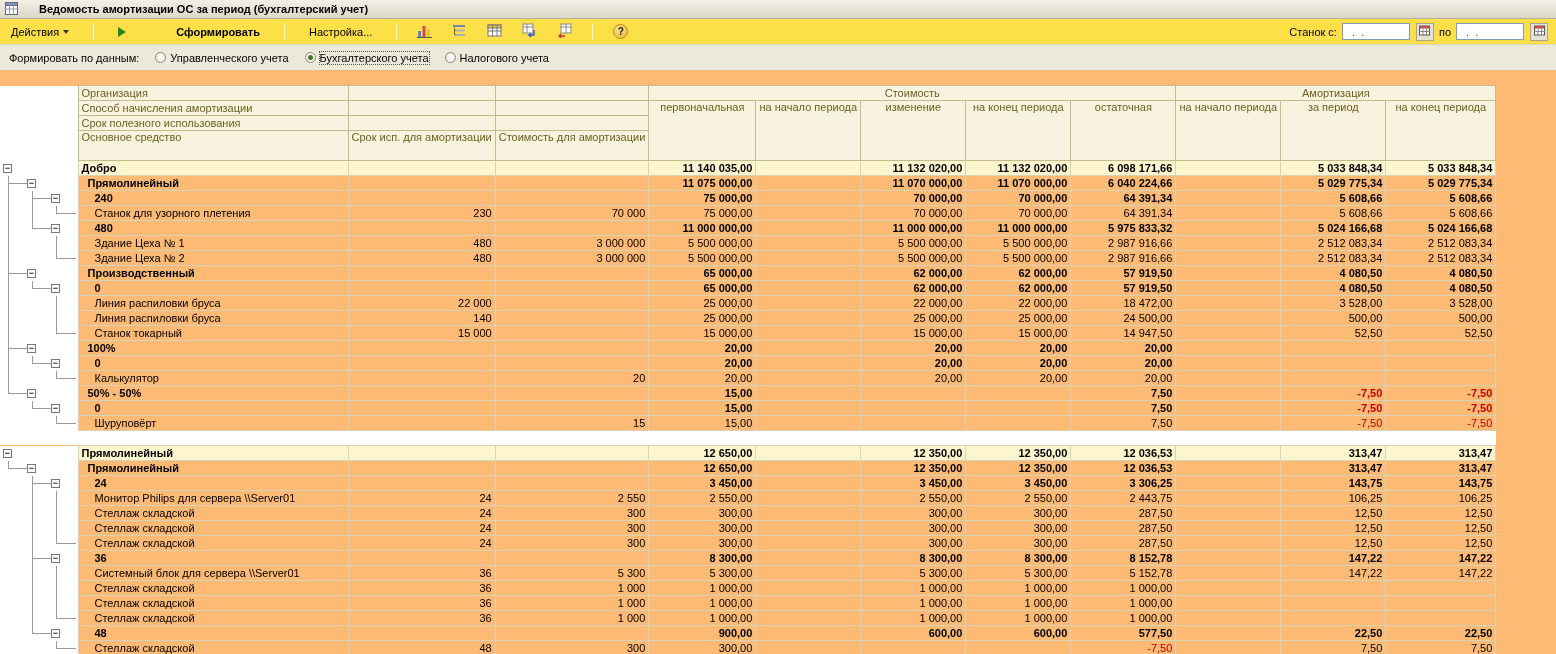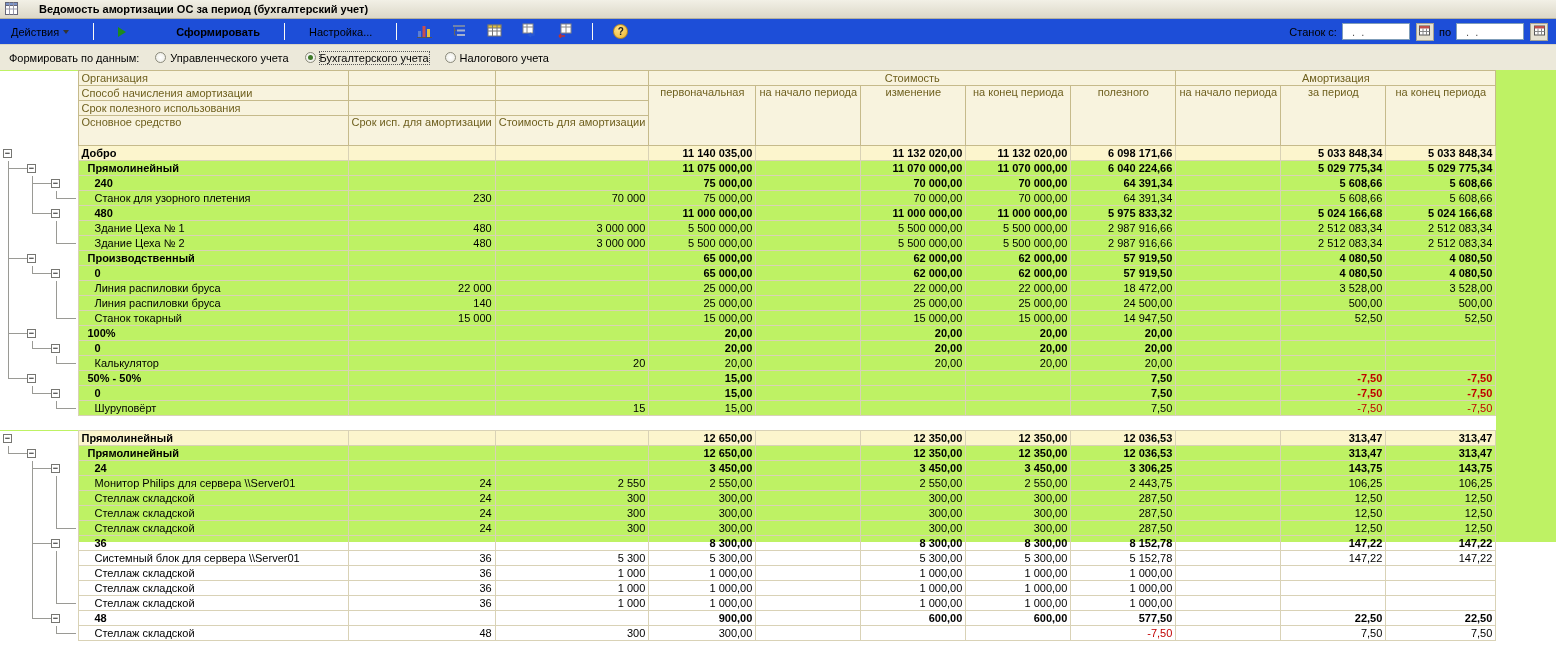--- a/index.html
+++ b/index.html
@@ -13,21 +13,21 @@
 
   
   .titlebar {
     height:19px; background:linear-gradient(#f2f0e6,#dcd8c8);
     border-bottom:1px solid #b3b09e;
     display:flex; align-items:center; gap:21px; padding:0 5px;
   }
   .titlebar .ttl { font-weight:bold; font-size:11px; }
 
   .toolbar {
-    height:26px; background:#1d4ed8; border-bottom:1px solid #d9d5c5;
+    height:26px; background:#fde047; border-bottom:1px solid #d9d5c5;
     display:flex; align-items:center; padding:0 4px; gap:14px;
   }
   .tbtn {
     display:flex; align-items:center; gap:4px;
     padding:2px 6px; border:1px solid transparent; cursor:default;
   }
   .bold { font-weight:bold;margin-left:46px; }
   .tsep { width:1px; height:17px; background:#b5b1a0; border-right:1px solid #fbfaf4; margin:0 3px; }
   .ticon {
     width:21px; height:21px; display:flex; align-items:center; justify-content:center;
@@ -62,21 +62,21 @@
     border:1px solid #8a897b; background:radial-gradient(#ffffff,#e9e9df);
     position:relative;
   }
   .radio.sel .rcircle::after {
     content:""; position:absolute; left:2px; top:2px; width:5px; height:5px;
     border-radius:50%; background:#3f7a28;
   }
   .radio.sel .rlabel { outline:1px dotted #555; outline-offset:0px; }
 
   
-  .content { position:relative; background:#bef264; height:472px; }
+  .content { position:relative; background:#fdba74; height:584px; padding-top:15px; }
 
   table.report { border-collapse:collapse; table-layout:fixed; font-size:11px; }
   table.report td, table.report th { overflow:hidden; white-space:nowrap; padding:0 3px; }
 
   
   thead td, thead th {
     background:#f8f3de; border:1px solid #c6ba8b; color:#6e5f1e;
     font-weight:normal; font-size:11px;
   }
   thead tr.hr { height:15px; }
@@ -270,21 +270,21 @@
         <th class="hgroup" colspan="3">Амортизация</th>
       </tr>
       <tr class="hr">
         <td class="hname">Способ начисления амортизации</td>
         <td></td>
         <td></td>
         <th class="hcol" rowspan="3">первоначальная</th>
         <th class="hcol" rowspan="3">на начало периода</th>
         <th class="hcol" rowspan="3">изменение</th>
         <th class="hcol" rowspan="3">на конец периода</th>
-        <th class="hcol" rowspan="3">полезного</th>
+        <th class="hcol" rowspan="3">остаточная</th>
         <th class="hcol" rowspan="3">на начало периода</th>
         <th class="hcol" rowspan="3">за период</th>
         <th class="hcol" rowspan="3">на конец периода</th>
       </tr>
       <tr class="hr">
         <td class="hname">Срок полезного использования</td>
         <td></td>
         <td></td>
       </tr>
       <tr class="hrb">

